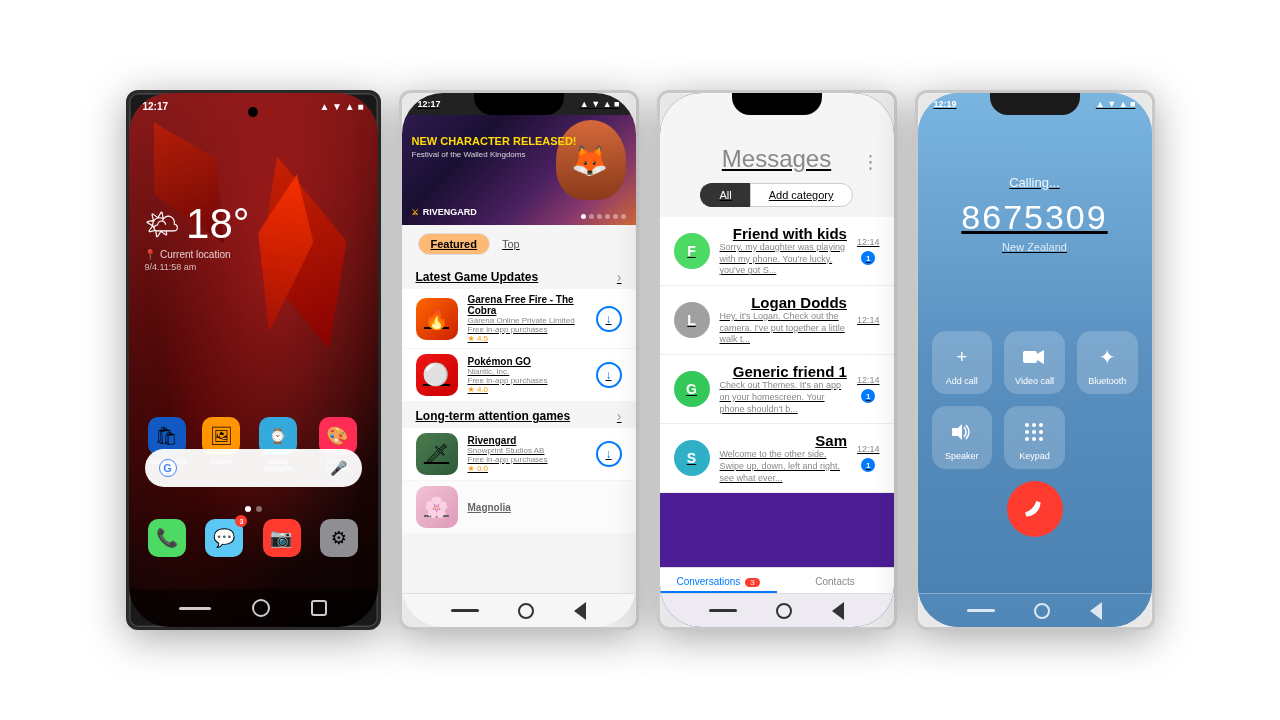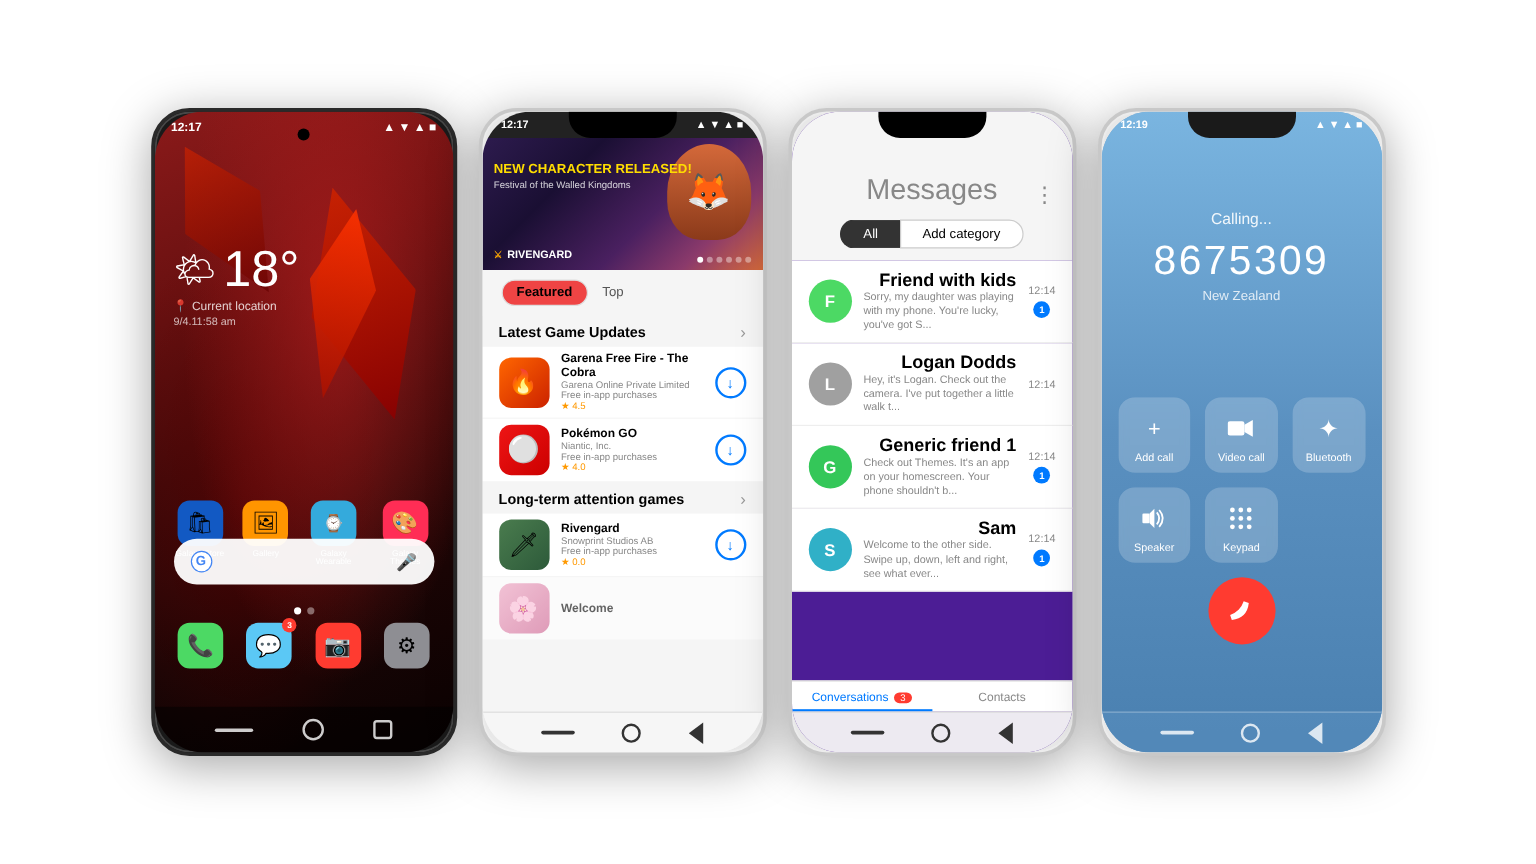--- a/index.html
+++ b/index.html
@@ -17,24 +17,25 @@
       display: flex;
       gap: 18px;
       align-items: center;
       justify-content: center;
       padding: 20px;
     }
 
     
     .phone {
       position: relative;
-      border-radius: 32px;
+      border-radius: 12px;
       box-shadow: 0 8px 40px rgba(0,0,0,0.35), inset 0 0 0 1.5px rgba(255,255,255,0.2);
       overflow: hidden;
       flex-shrink: 0;
+      text-decoration: underline;
     }
     .phone-dark {
       background: #1a1a1a;
       border: 3px solid #2a2a2a;
     }
     .phone-light {
       background: #e8e8e8;
       border: 3px solid #c8c8c8;
     }
     .phone-inner {
@@ -336,21 +337,21 @@
     .banner-dot.active { background: white; }
 
     .appstore-tabs {
       display: flex;
       align-items: center;
       padding: 8px 16px;
       gap: 12px;
       background: #f5f5f5;
     }
     .tab-featured {
-      background: #ef4444;
+      background: #fdba74;
       border: 1.5px solid #ddd;
       border-radius: 14px;
       padding: 4px 12px;
       font-size: 11px;
       font-weight: 600;
       color: #000;
     }
     .tab-top {
       font-size: 11px;
       color: #555;
@@ -866,21 +867,21 @@
             <div class="app-developer">Snowprint Studios AB</div>
             <div class="app-price-tag">Free in-app purchases</div>
             <div class="app-stars">★ 0.0</div>
           </div>
           <div class="download-btn">↓</div>
         </div>
 
         <div class="app-list-item" style="opacity:0.6;">
           <div class="app-thumb" style="background:linear-gradient(135deg,#f0a0c0,#d06090);border-radius:10px;display:flex;align-items:center;justify-content:center;font-size:20px;">🌸</div>
           <div class="app-info">
-            <div class="app-name">Welcome</div>
+            <div class="app-name">Magnolia</div>
           </div>
         </div>
 
         <div class="nav-bar-ios">
           <div class="ios-nav-line"></div>
           <div class="ios-nav-circle"></div>
           <div class="ios-nav-triangle"></div>
         </div>
       </div>
     </div>

